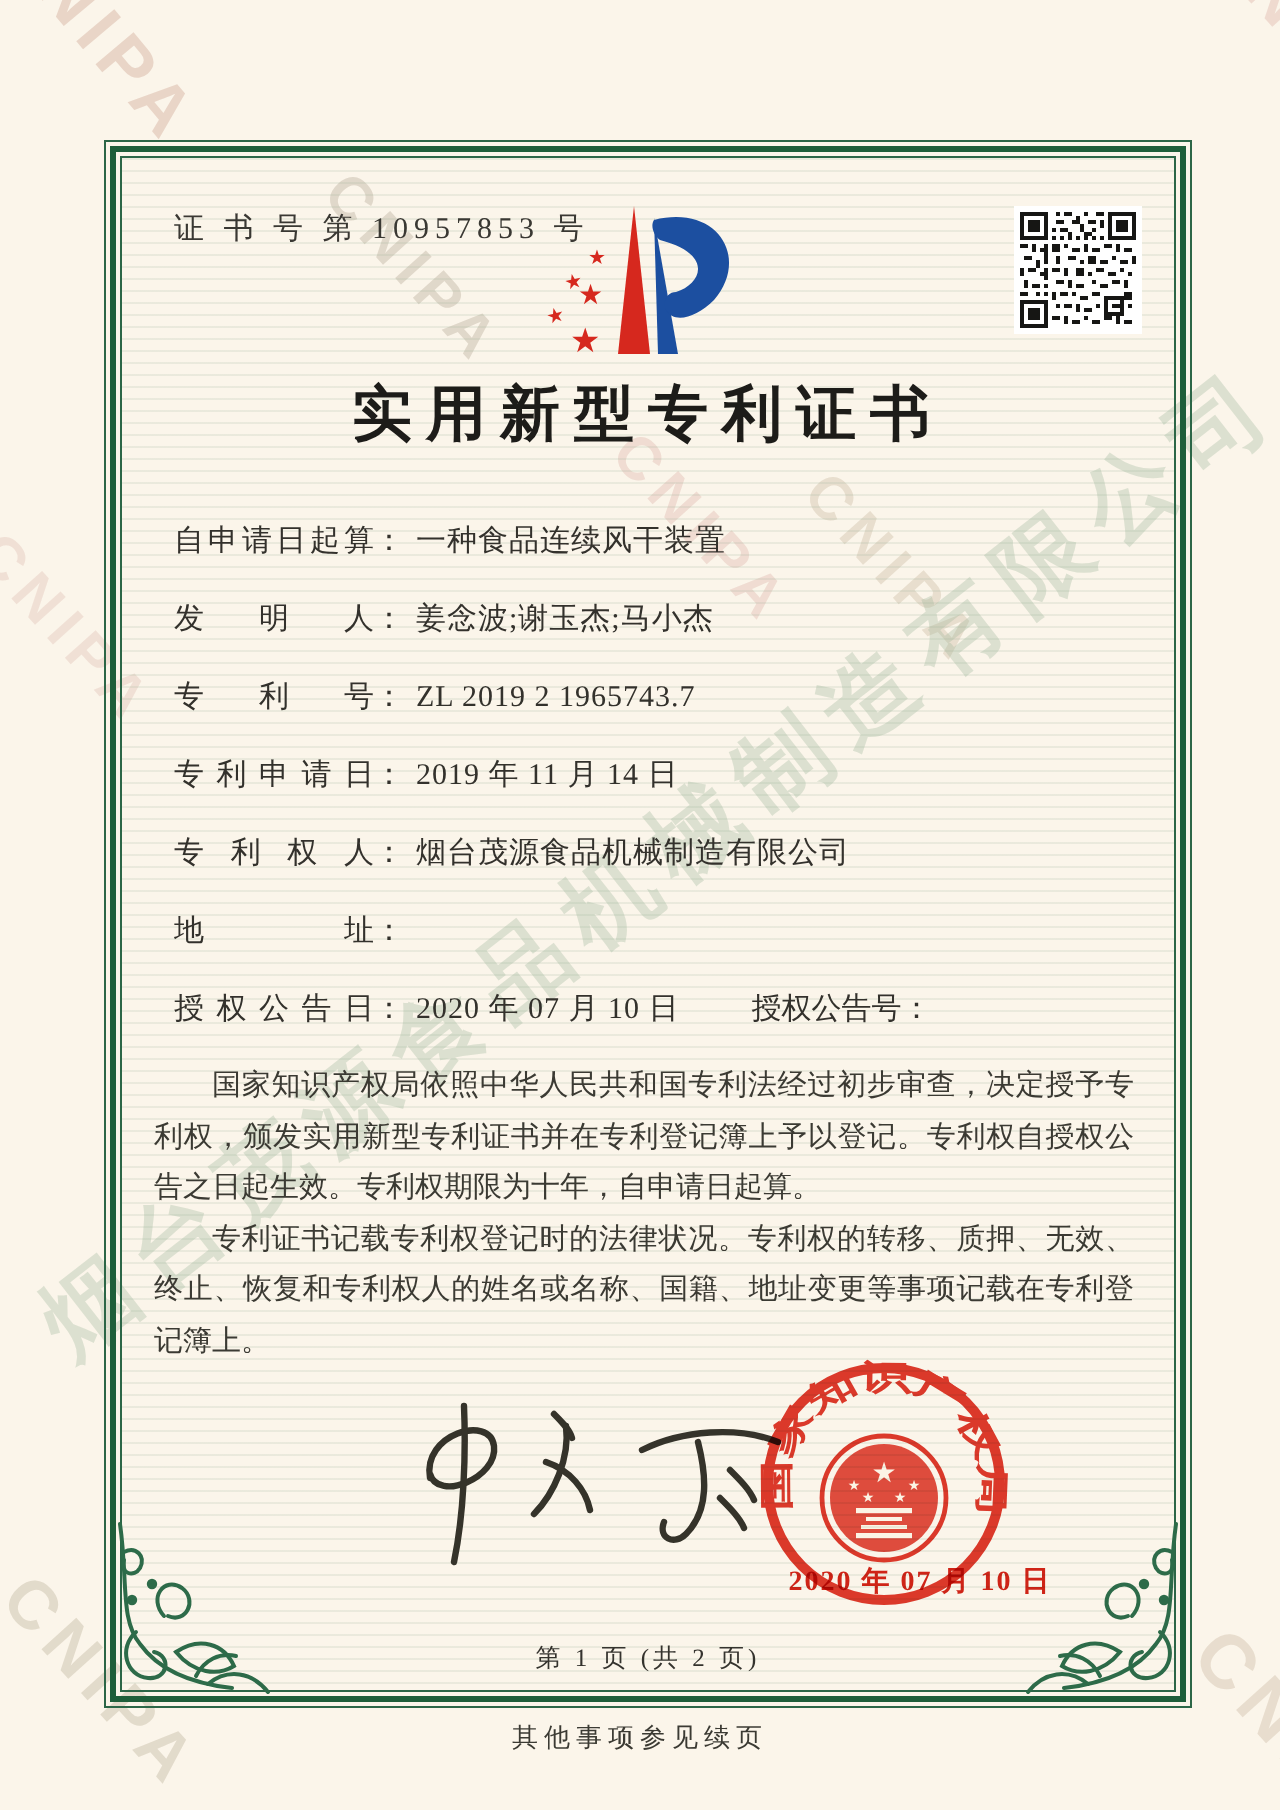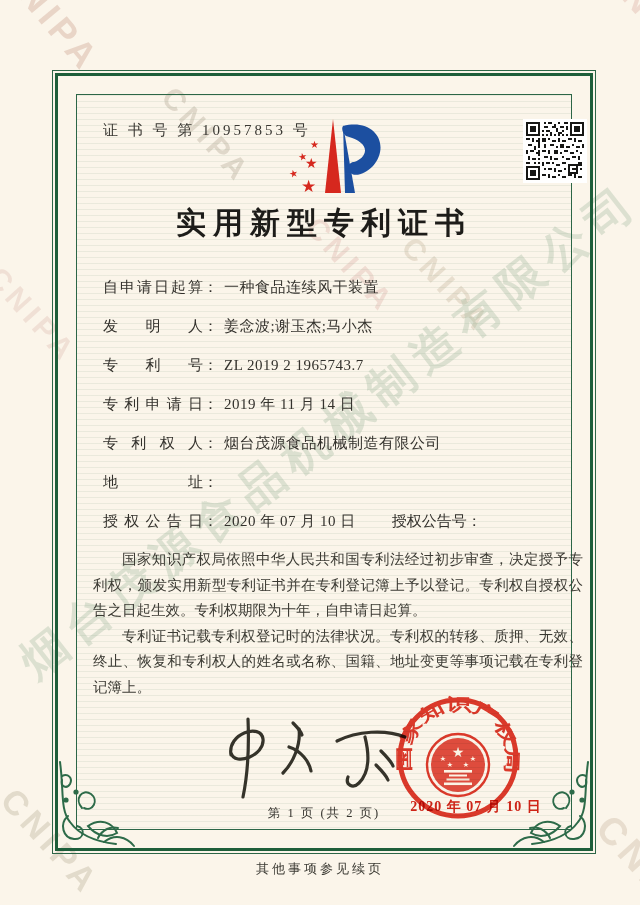--- a/index.html
+++ b/index.html
@@ -21,21 +21,21 @@
   .wm7{left:588px; top:-4px; font-size:34px; color:rgba(224,186,176,.45); transform:rotate(48deg);}
   .wm8{left:580px; top:852px; font-size:38px; color:rgba(214,198,178,.5); transform:rotate(48deg);}
   .wm-company{
     left:-75px; top:400px; width:810px; text-align:center;
     font-size:46px; letter-spacing:9px; font-weight:bold;
     color:rgba(160,184,158,.34); transform:rotate(-38deg);
   }
   
   .cert-frame{position:absolute; left:52px; top:70px; width:538px; height:778px;
     border:1px solid #2c6647; padding:2px; box-sizing:content-box; z-index:2;}
-  .cert-mid{width:100%; height:100%; border:3px solid #1e5e3a; padding:18px; box-sizing:border-box;}
+  .cert-mid{width:100%; height:100%; border:3px solid #1e5e3a; padding:2px; box-sizing:border-box;}
   .cert-inner{width:100%; height:100%; border:1px solid #2c6647; box-sizing:border-box; position:relative;
     background:repeating-linear-gradient(to bottom, rgba(152,176,150,.16) 0px, rgba(152,176,150,.16) 1px, transparent 1px, transparent 6px);}
   
   .cert-number{position:absolute; left:26px; top:26px; font-size:15px; letter-spacing:3px; color:#3a3833;}
   .logo{position:absolute; left:208px; top:18px;}
   .qr{position:absolute; left:446px; top:24px; width:58px; height:58px; background:#fff; padding:3px;}
   .cert-title{position:absolute; left:0; top:108px; width:100%; text-align:center;
     font-size:30px; font-weight:bold; letter-spacing:7px; color:#1d1c19;}
   
   .fields{position:absolute; left:26px; top:182px; right:22px;}

